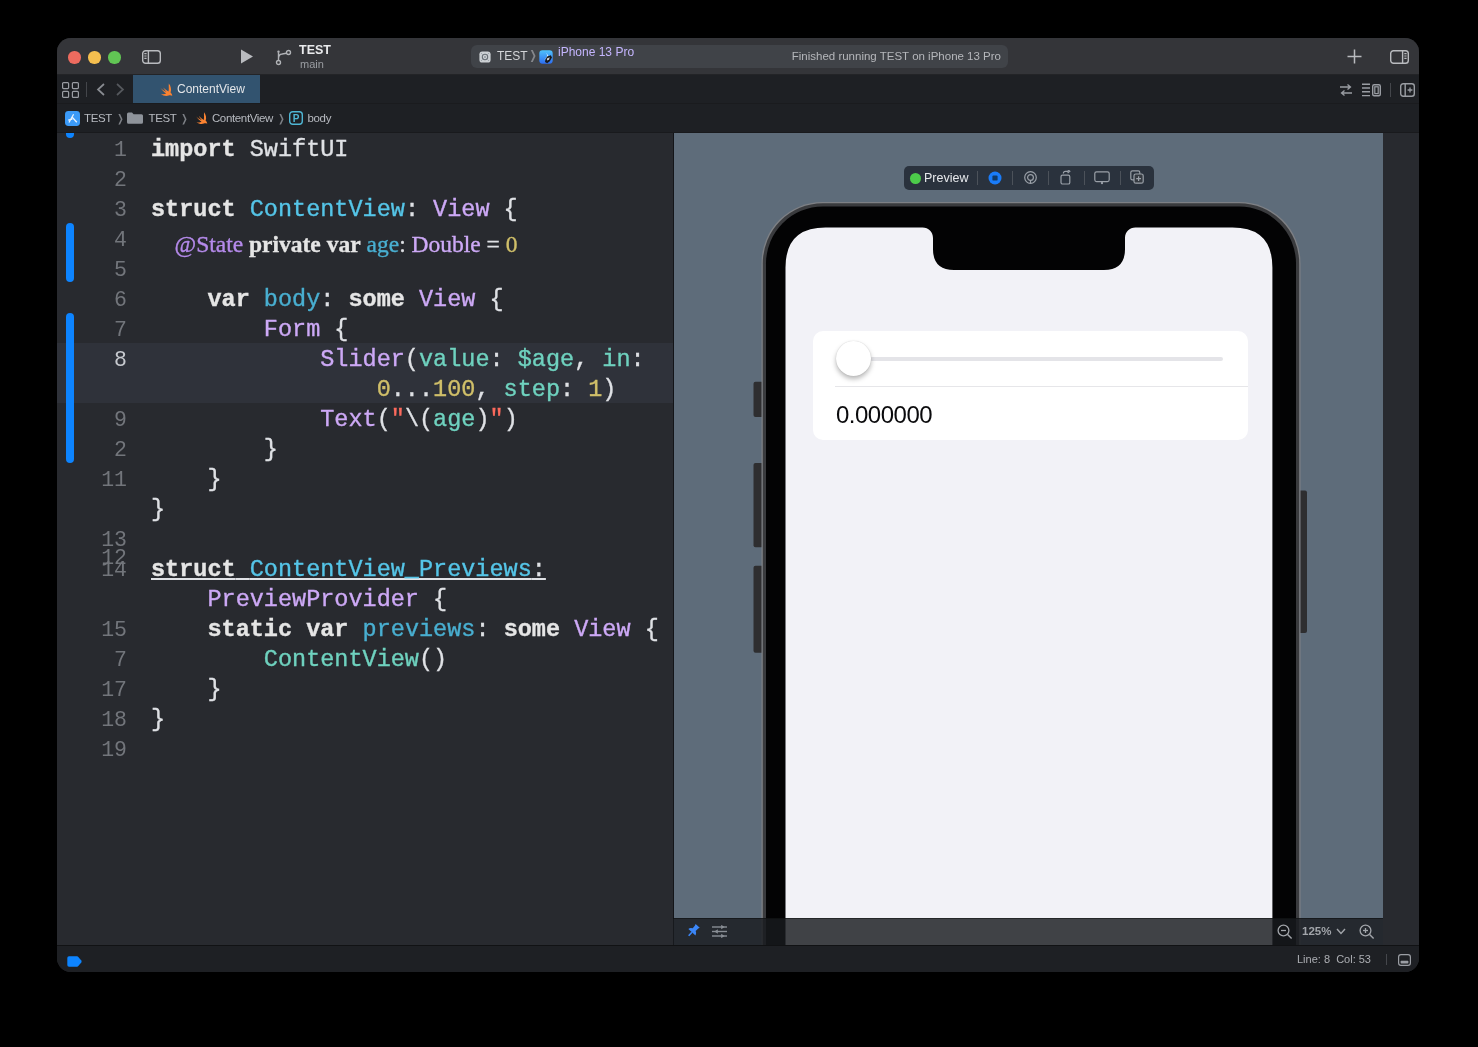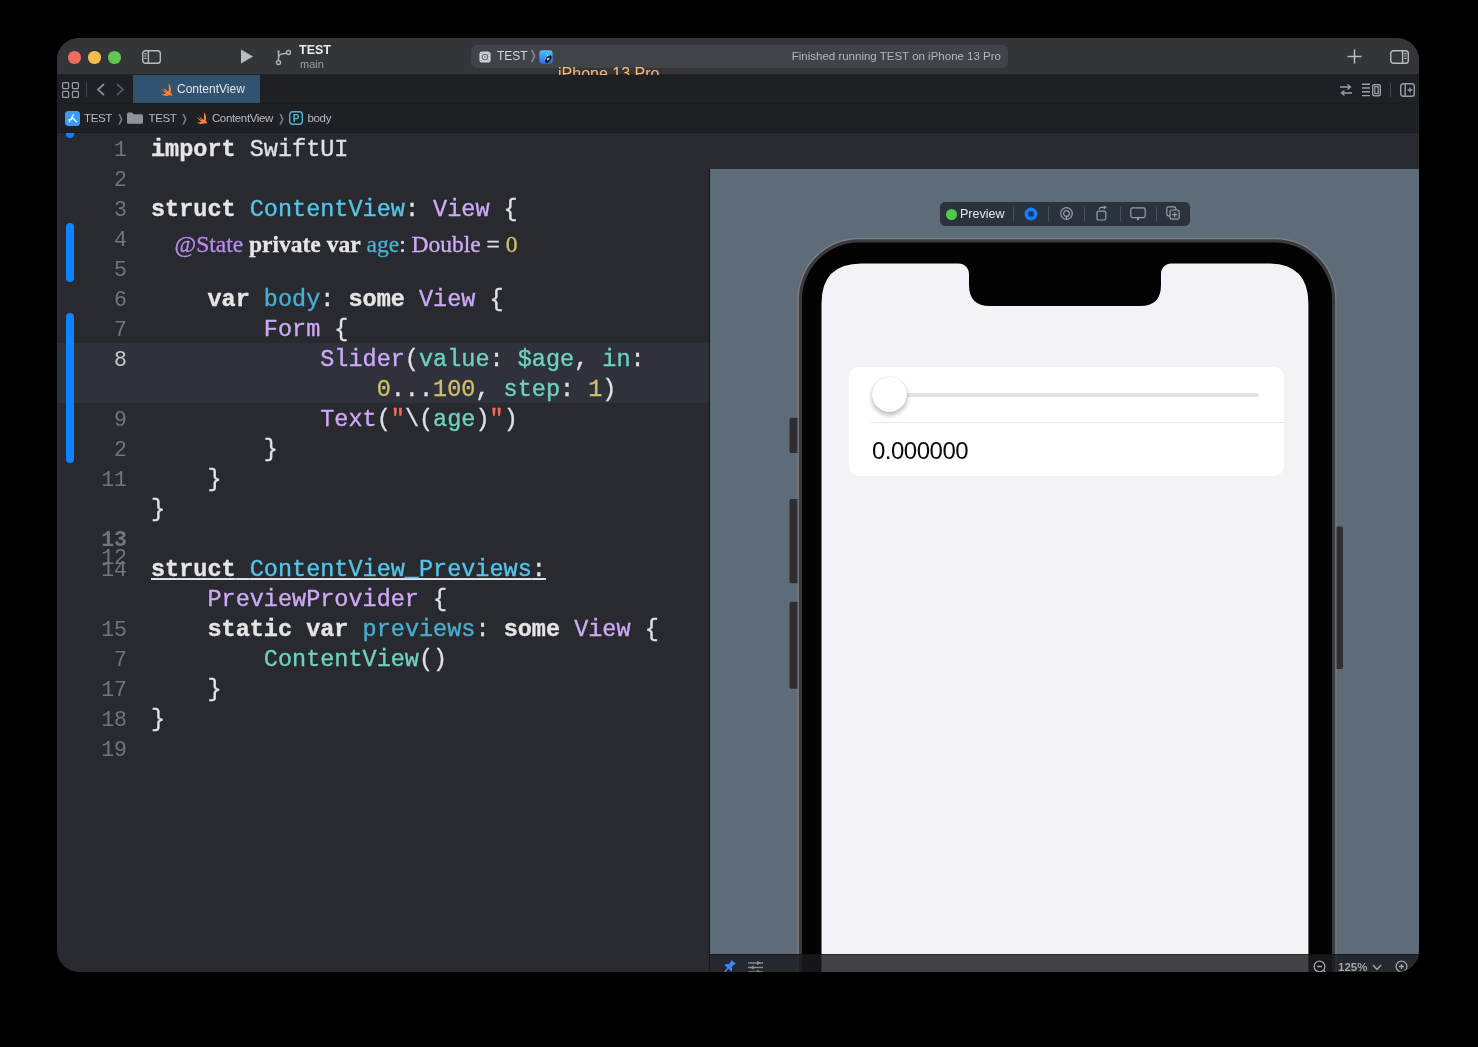--- a/index.html
+++ b/index.html
@@ -1,19 +1,19 @@
 <!DOCTYPE html>
 <html><head>
 <meta charset="utf-8">
 <style>
   * { margin:0; padding:0; box-sizing:border-box; }
   html,body { width:1478px; height:1047px; background:#000; overflow:hidden; }
   body { font-family:"Liberation Sans", sans-serif; position:relative; }
   #win { position:absolute; left:57px; top:38px; width:1362px; height:934px;
-         background:#282a2f; border-radius:22px; overflow:hidden; }
+         background:#282a2f; border-radius:14px; overflow:hidden; }
   .abs { position:absolute; }
   
   #titlebar { position:absolute; left:0; top:0; width:1362px; height:37px;
               background:#343539; border-bottom:1px solid #232427; }
   .tl { position:absolute; top:13px; width:12.5px; height:12.5px; border-radius:50%; }
   
   #tabbar { position:absolute; left:0; top:37px; width:1362px; height:29px;
             background:#1e2024; border-bottom:1px solid #1a1b1e; }
   #tab { position:absolute; left:76px; top:0; width:127px; height:28px;
          background:#32536f; display:flex; align-items:center; }
@@ -32,22 +32,22 @@
   .kw { color:#e5e5e5; font-weight:bold; }
   .tdecl { color:#55c5e8; }
   .decl { color:#49afd1; }
   .typ { color:#cda9f6; }
   .attr { color:#b58aeb; }
   .num { color:#d0bf69; }
   .mint { color:#6fd2bf; }
   .str { color:#fc6a5d; }
   .bar { position:absolute; left:9px; width:8px; background:#0d84ff; border-radius:4px; }
   
-  #canvas { position:absolute; left:652px; top:95px; width:710px; height:812px;
-            background:#5e6c7a; overflow:hidden;margin-top:36px; }
+  #canvas { position:absolute; left:616px; top:95px; width:710px; height:812px;
+            background:#5e6c7a; overflow:hidden; }
   #canvas::before { content:""; position:absolute; left:0; top:0; width:1px; height:812px; background:#131418; }
   #cbar { position:absolute; left:0; top:785px; width:710px; height:27px;
           background:rgba(25,27,30,0.82); border-top:1px solid rgba(10,11,12,0.5); }
   
   #statusbar { position:absolute; left:0; top:907px; width:1362px; height:27px;
                background:#1e2024; border-top:1px solid #111214; }
 </style>
 </head>
 <body>
 <div id="win">
@@ -93,21 +93,21 @@
             <linearGradient id="simg" x1="0" y1="0" x2="0" y2="1">
           <stop offset="0" stop-color="#4fc1fb"></stop>
               <stop offset="1" stop-color="#2d6df1"></stop>
         </linearGradient>
           </defs>
         <rect x="0.3" y="0.3" width="13.4" height="13.4" rx="3.1" fill="url(#simg)"></rect>
         <path d="M6.8,2.9 q1.8,1.4 1.2,3.6 q-0.5,2 -2.9,3.1 q2.6,-0.2 3.9,-2.2 q1,-2.5 -2.2,-4.5 z" fill="#dff0fe"></path>
         <path d="M8.2,6.5 l3.6,-1.2 1.2,2.2 -2.2,3.8 -2.6,2 -2.2,-1.4 0.6,-3 z" fill="#17181c"></path>
         <path d="M7.8,8.6 l3,-1.4 -0.8,2.6 -1.8,0.6 z" fill="#cfd3d8"></path>
       </svg>
-      <div class="abs" style="left:87px; top:20px; font-size:16px; color:#fdba74;">iPhone 13 Pro</div>
+      <div class="abs" style="left:87px; top:0; font-size:12px; color:#c4b5fd;">iPhone 13 Pro</div>
       <div class="abs" style="right:7px; top:4.5px; font-size:11.5px; color:#b5b7bb; white-space:nowrap;">Finished running TEST on iPhone 13 Pro</div>
     </div>
 
     <svg class="abs" style="left:1290px; top:11px;" width="15" height="15" viewBox="0 0 15 15">
       <line x1="7.5" y1="0.5" x2="7.5" y2="14.5" stroke="#b9bbbf" stroke-width="1.5"></line>
       <line x1="0.5" y1="7.5" x2="14.5" y2="7.5" stroke="#b9bbbf" stroke-width="1.5"></line>
     </svg>
 
     <svg class="abs" style="left:1333px; top:11.5px;" width="19" height="14" viewBox="0 0 19 14">
       <rect x="0.7" y="0.7" width="17.6" height="12.6" rx="2.8" fill="none" stroke="#b9bbbf" stroke-width="1.4"></rect>
@@ -191,21 +191,21 @@
     <div class="gut" style="top:60px;">3</div>
     <div class="gut" style="top:90px;">4</div>
     <div class="gut" style="top:120px;">5</div>
     <div class="gut" style="top:150px;">6</div>
     <div class="gut" style="top:180px;">7</div>
     <div class="gut" style="top:210px; color:#c6c9ce;">8</div>
     <div class="gut" style="top:270px;">9</div>
     <div class="gut" style="top:300px;">2</div>
     <div class="gut" style="top:330px;">11</div>
     <div class="gut" style="top:360px;margin-top:48px;">12</div>
-    <div class="gut" style="top:390px;font-weight:bold;">13</div>
+    <div class="gut" style="top:390px;">13</div>
     <div class="gut" style="top:420px;">14</div>
     <div class="gut" style="top:480px;">15</div>
     <div class="gut" style="top:510px;">7</div>
     <div class="gut" style="top:540px;">17</div>
     <div class="gut" style="top:570px;">18</div>
     <div class="gut" style="top:600px;">19</div>
     <div class="cl" style="top:0;"><span class="kw">import</span> SwiftUI</div>
     <div class="cl" style="top:60px;"><span class="kw">struct</span> <span class="tdecl">ContentView</span>: <span class="typ">View</span> {</div>
     <div class="cl" style="top:94px;font-family:Liberation Serif, serif;">    <span class="attr">@State</span> <span class="kw">private</span> <span class="kw">var</span> <span class="decl">age</span>: <span class="typ">Double</span> = <span class="num">0</span></div>
     <div class="cl" style="top:150px;">    <span class="kw">var</span> <span class="decl">body</span>: <span class="kw">some</span> <span class="typ">View</span> {</div>
@@ -308,13 +308,24 @@
         <path d="M1,1 L5,5.5 L9,1" fill="none" stroke="#a2a5aa" stroke-width="1.4"></path>
       </svg>
       <svg class="abs" style="left:686px; top:5px;" width="16" height="16" viewBox="0 0 16 16">
         <circle cx="6.5" cy="6.5" r="5.4" fill="none" stroke="#a2a5aa" stroke-width="1.3"></circle>
         <line x1="10.6" y1="10.6" x2="14.6" y2="14.6" stroke="#a2a5aa" stroke-width="1.4"></line>
         <line x1="4" y1="6.5" x2="9" y2="6.5" stroke="#a2a5aa" stroke-width="1.3"></line>
         <line x1="6.5" y1="4" x2="6.5" y2="9" stroke="#a2a5aa" stroke-width="1.3"></line>
       </svg>
     </div>
   </div>
+  <div id="statusbar">
+    <svg class="abs" style="left:10px; top:9.5px;" width="15" height="11" viewBox="0 0 15 11">
+      <path d="M2,0.3 L10,0.3 Q10.8,0.3 11.3,0.9 L14.3,4.6 Q14.9,5.5 14.3,6.4 L11.3,10.1 Q10.8,10.7 10,10.7 L2,10.7 Q0.3,10.7 0.3,9 L0.3,2 Q0.3,0.3 2,0.3 Z" fill="#0d84ff"></path>
+    </svg>
+    <div class="abs" style="left:1240px; top:7px; font-size:11px; color:#acaeb3;">Line: 8&nbsp; Col: 53</div>
+    <div class="abs" style="left:1329px; top:8px; width:1px; height:11px; background:#45474c;"></div>
+    <svg class="abs" style="left:1341px; top:7.5px;" width="13" height="12" viewBox="0 0 13 12">
+      <rect x="0.6" y="0.6" width="11.8" height="10.8" rx="2.4" fill="none" stroke="#9b9ea4" stroke-width="1.2"></rect>
+      <rect x="2.6" y="6.8" width="7.8" height="2.6" rx="0.6" fill="#9b9ea4"></rect>
+    </svg>
+  </div>
 </div>
 
 </body></html>

